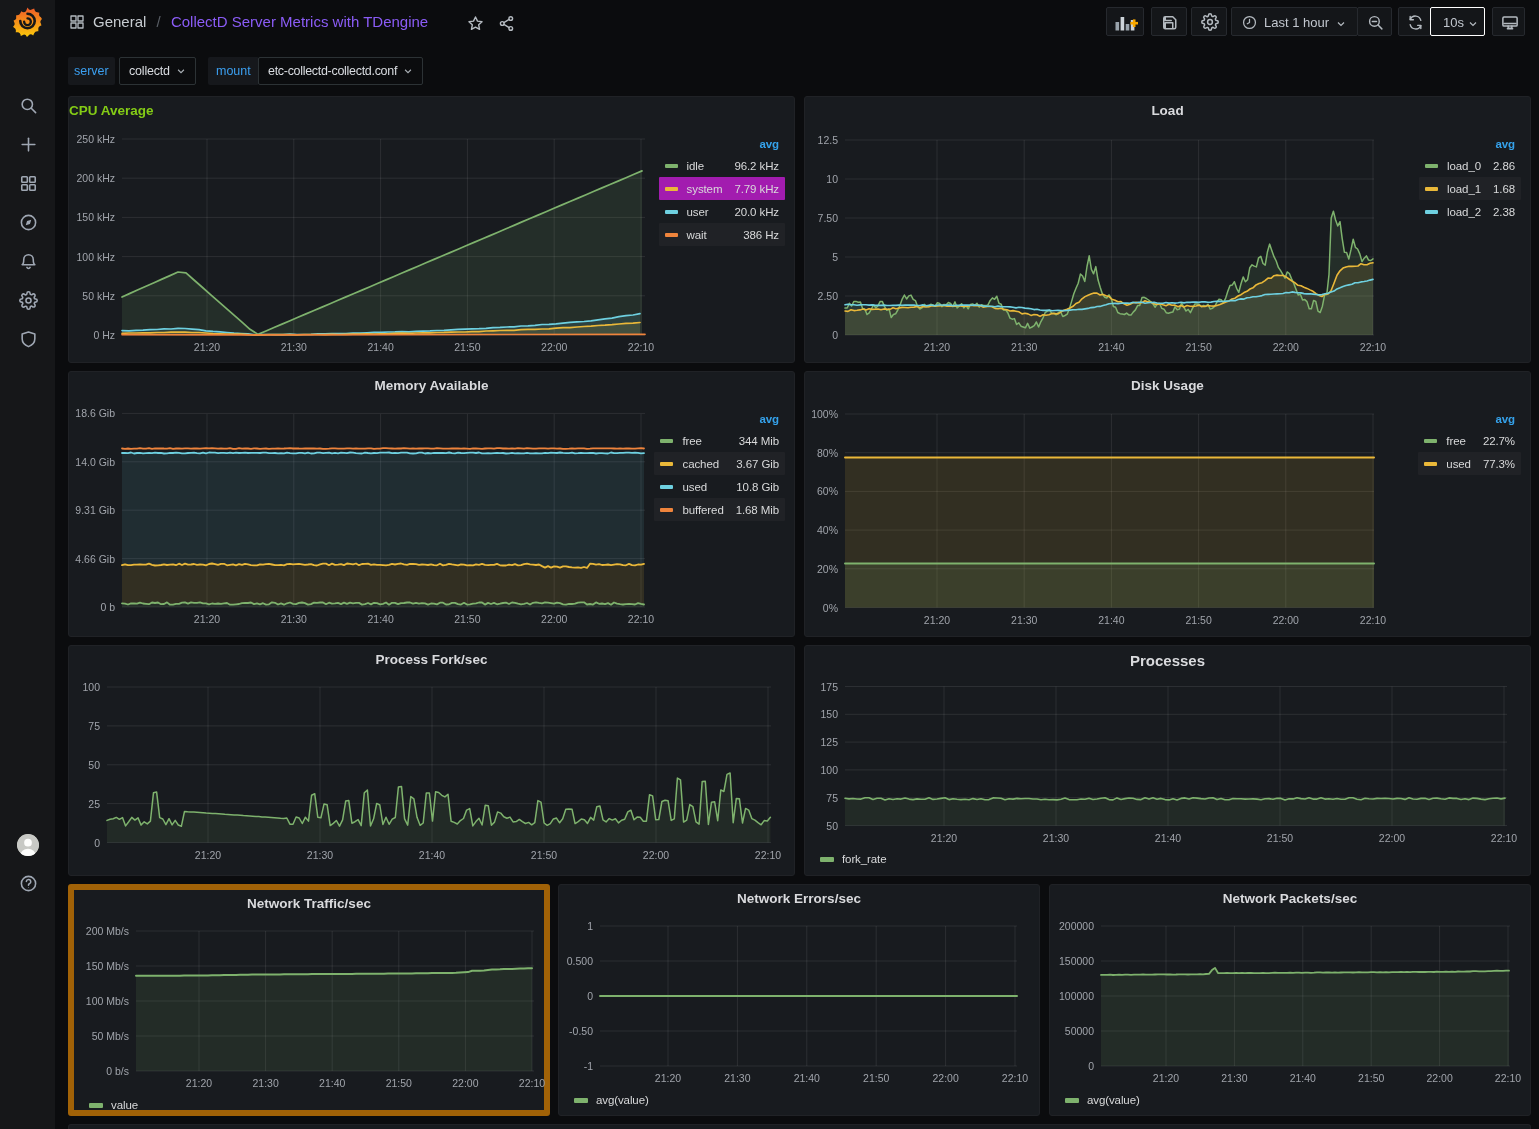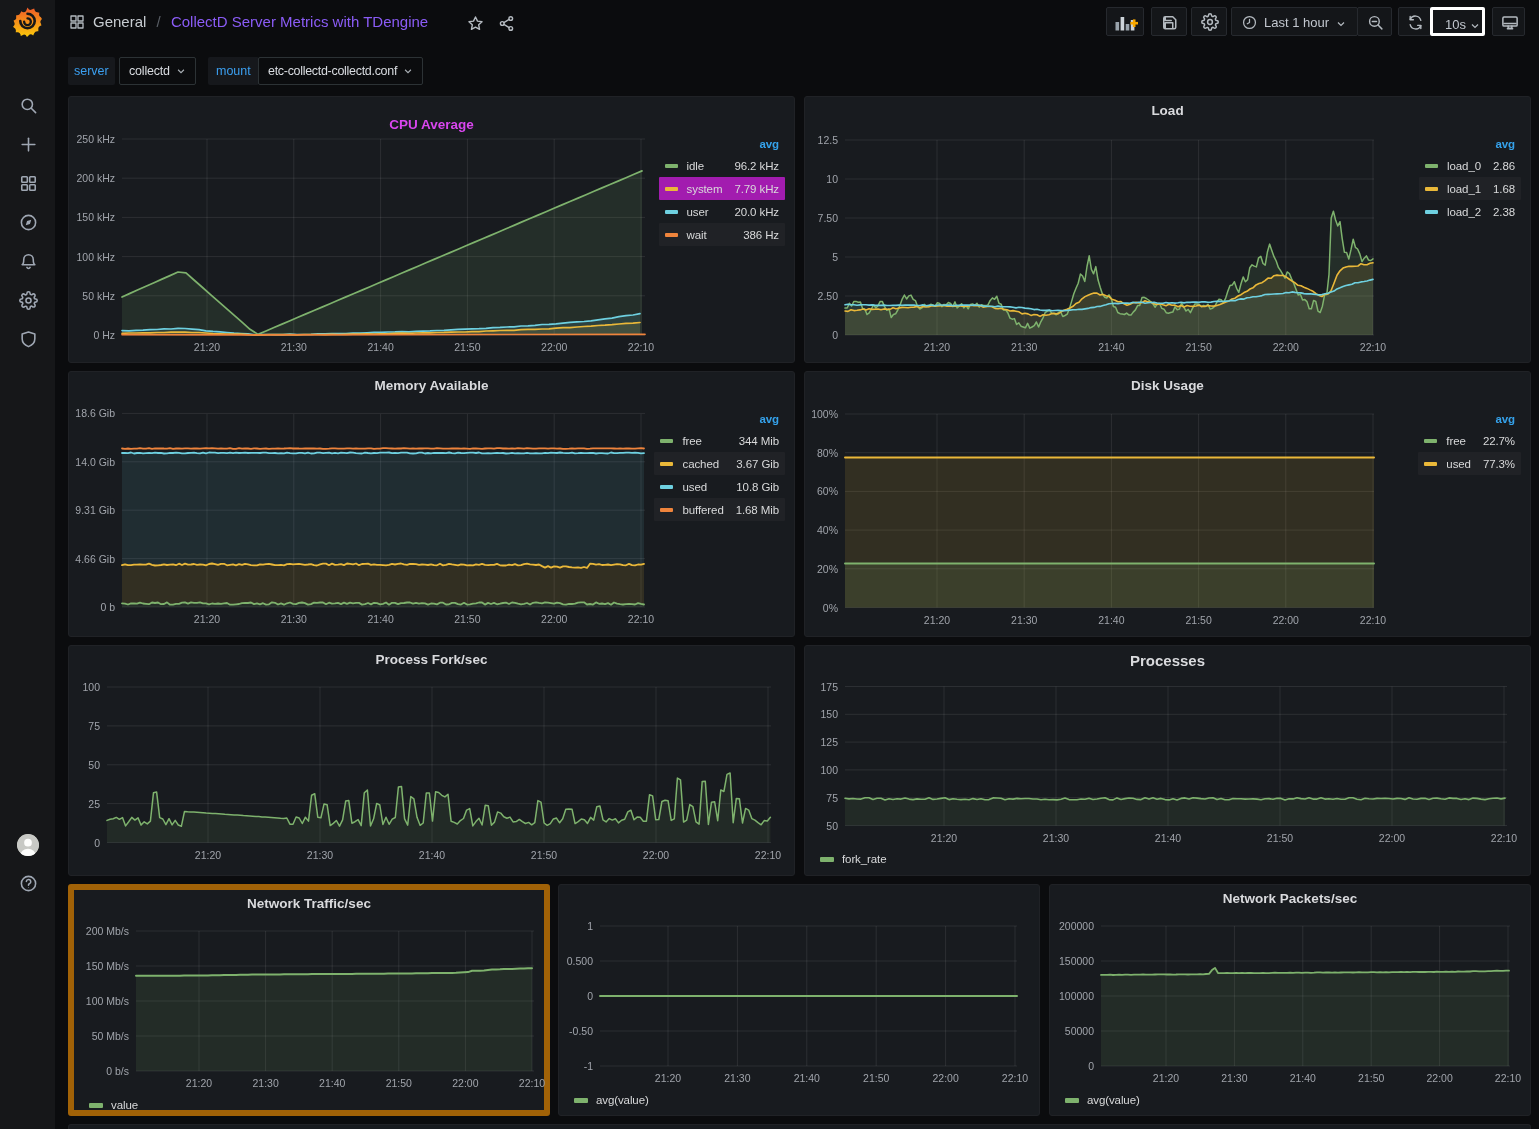--- a/index.html
+++ b/index.html
@@ -63,21 +63,21 @@
         </svg>
       </div>
       <div style="position:absolute;top:7px;height:29px;background:#141619;border:1px solid #26292e;border-radius:2px;box-sizing:border-box;left:1342px;width:33px">
         <svg style="position:absolute;left:8px;top:6px" width="17" height="17" viewBox="0 0 24 24" fill="none" stroke="#b4bac0" stroke-width="2" stroke-linecap="round" stroke-linejoin="round">
           <path d="M19.5 9 a8 8 0 0 0 -15 -1.5"></path>
           <path d="M4.5 3.5 v4.5 h4.5"></path>
           <path d="M4.5 15 a8 8 0 0 0 15 1.5"></path>
           <path d="M19.5 20.5 v-4.5 h-4.5"></path>
         </svg>
       </div>
-      <div style="position:absolute;top:7px;height:29px;background:#141619;border:3px solid #ffffff;border-radius:2px;box-sizing:border-box;left:1374px;width:55px">
+      <div style="position:absolute;top:7px;height:29px;background:#141619;border:1px solid #ffffff;border-radius:2px;box-sizing:border-box;left:1374px;width:55px">
         <span style="position:absolute;left:12px;top:7px;font-size:13px;color:#c2c7cf">10s</span>
         <svg style="position:absolute;left:36px;top:10px" width="12" height="12" viewBox="0 0 24 24" fill="none" stroke="#b4bac0" stroke-width="2.4">
           <path d="M6 9 l6 6 6-6"></path>
         </svg>
       </div>
       <div style="position:absolute;top:7px;height:29px;background:#141619;border:1px solid #26292e;border-radius:2px;box-sizing:border-box;left:1436px;width:33px">
         <svg style="position:absolute;left:8px;top:5.5px" width="18" height="18" viewBox="0 0 24 24" fill="none" stroke="#b4bac0" stroke-width="2" stroke-linecap="round" stroke-linejoin="round">
           <rect x="2.5" y="4" width="19" height="12" rx="1.5"></rect>
           <line x1="4" y1="12.5" x2="20" y2="12.5"></line>
           <path d="M9.5 16 v3 h5 v-3"></path>
@@ -87,21 +87,21 @@
       <div style="position:absolute;left:12px;top:57px;height:28px;display:flex;align-items:center;background:#16181c;border-radius:2px;padding:0 6px;font-size:12.5px;color:#3b9ff0">server</div>
       <div style="position:absolute;left:63px;top:57px;height:28px;display:flex;align-items:center;border:1px solid #2c3235;border-radius:2px;padding:0 9px;font-size:12.5px;letter-spacing:-0.2px;color:#d9dce1;box-sizing:border-box">collectd&nbsp;&nbsp;<svg width="10" height="10" viewBox="0 0 24 24" fill="none" stroke="#aab0b6" stroke-width="2.6">
           <path d="M5 9 l7 7 7-7"></path>
         </svg></div>
       <div style="position:absolute;left:152px;top:57px;height:28px;display:flex;align-items:center;background:#16181c;border-radius:2px;padding:0 8px;font-size:12.5px;color:#3b9ff0">mount</div>
       <div style="position:absolute;left:202px;top:57px;height:28px;display:flex;align-items:center;border:1px solid #2c3235;border-radius:2px;padding:0 9px;font-size:12.5px;letter-spacing:-0.3px;color:#d9dce1;box-sizing:border-box">etc-collectd-collectd.conf&nbsp;&nbsp;<svg width="10" height="10" viewBox="0 0 24 24" fill="none" stroke="#aab0b6" stroke-width="2.6">
           <path d="M5 9 l7 7 7-7"></path>
         </svg></div>
     </div>
 <div style="position:absolute;left:68px;top:96px;width:727px;height:267px;background:#181b1f;border:1px solid #202226;border-radius:3px;box-sizing:border-box">
-      <div style="position:absolute;left:0;top:20px;width:100%;text-align:center;font-size:13.5px;font-weight:700;color:#d946ef">CPU Average</div>
+      <div style="position:absolute;left:0;top:6px;width:100%;font-size:13.5px;font-weight:700;color:#84cc16">CPU Average</div>
       <svg width="727" height="267" style="position:absolute;left:0;top:0">
         <line x1="53" y1="238.0" x2="576" y2="238.0" stroke="rgba(255,255,255,0.09)" stroke-width="1"></line>
         <line x1="53" y1="198.8" x2="576" y2="198.8" stroke="rgba(255,255,255,0.09)" stroke-width="1"></line>
         <line x1="53" y1="159.6" x2="576" y2="159.6" stroke="rgba(255,255,255,0.09)" stroke-width="1"></line>
         <line x1="53" y1="120.4" x2="576" y2="120.4" stroke="rgba(255,255,255,0.09)" stroke-width="1"></line>
         <line x1="53" y1="81.2" x2="576" y2="81.2" stroke="rgba(255,255,255,0.09)" stroke-width="1"></line>
         <line x1="53" y1="42.0" x2="576" y2="42.0" stroke="rgba(255,255,255,0.09)" stroke-width="1"></line>
         <line x1="138.0" y1="42" x2="138.0" y2="238" stroke="rgba(255,255,255,0.09)" stroke-width="1"></line>
         <line x1="224.8" y1="42" x2="224.8" y2="238" stroke="rgba(255,255,255,0.09)" stroke-width="1"></line>
         <line x1="311.6" y1="42" x2="311.6" y2="238" stroke="rgba(255,255,255,0.09)" stroke-width="1"></line>
@@ -401,20 +401,21 @@
         <text x="258.2" y="197.0" fill="#a0a4ab" font-size="10.5" text-anchor="middle" font-family="Liberation Sans, sans-serif">21:40</text>
         <text x="324.8" y="197.0" fill="#a0a4ab" font-size="10.5" text-anchor="middle" font-family="Liberation Sans, sans-serif">21:50</text>
         <text x="391.4" y="197.0" fill="#a0a4ab" font-size="10.5" text-anchor="middle" font-family="Liberation Sans, sans-serif">22:00</text>
         <text x="458.0" y="197.0" fill="#a0a4ab" font-size="10.5" text-anchor="middle" font-family="Liberation Sans, sans-serif">22:10</text>
         <path d="M62.0,85.8 L66.0,85.8 L70.0,85.8 L74.0,85.8 L78.0,85.7 L82.0,85.7 L86.0,85.7 L90.0,85.7 L94.0,85.7 L98.0,85.7 L102.0,85.7 L106.0,85.7 L110.0,85.6 L114.0,85.6 L118.0,85.6 L122.0,85.6 L126.0,85.6 L130.0,85.5 L134.0,85.4 L138.0,85.3 L142.0,85.3 L146.0,85.2 L150.0,85.1 L154.0,85.0 L158.0,85.0 L162.0,84.9 L166.0,84.8 L170.0,84.7 L174.0,84.7 L178.0,84.6 L182.0,84.5 L186.0,84.5 L190.0,84.5 L194.0,84.4 L198.0,84.4 L202.0,84.4 L206.0,84.4 L210.0,84.3 L214.0,84.3 L218.0,84.3 L222.0,84.2 L226.0,84.2 L230.0,84.2 L234.0,84.2 L238.0,84.1 L242.0,84.1 L246.0,84.1 L250.0,84.0 L254.0,84.0 L258.0,84.0 L262.0,84.0 L266.0,83.9 L270.0,83.9 L274.0,83.9 L278.0,83.9 L282.0,83.8 L286.0,83.8 L290.0,83.8 L294.0,83.8 L298.0,83.7 L302.0,83.7 L306.0,83.7 L310.0,83.7 L314.0,83.6 L318.0,83.6 L322.0,83.6 L326.0,83.5 L330.0,83.5 L334.0,83.4 L338.0,83.4 L342.0,83.3 L346.0,83.3 L350.0,83.2 L354.0,83.2 L358.0,83.1 L362.0,83.1 L366.0,83.0 L370.0,83.0 L374.0,82.9 L378.0,82.9 L382.0,82.8 L386.0,82.5 L390.0,82.3 L394.0,82.1 L398.0,80.8 L402.0,80.7 L406.0,80.7 L410.0,80.6 L414.0,80.0 L418.0,79.5 L422.0,79.4 L426.0,79.3 L430.0,79.1 L434.0,79.0 L438.0,78.9 L442.0,78.7 L446.0,78.6 L450.0,78.5 L454.0,78.3 L458.0,78.2 L458.0,181.0 L62.0,181.0 Z" fill="#7EB26D" fill-opacity="0.11" stroke="none"></path>
         <path d="M62.0,85.8 L66.0,85.8 L70.0,85.8 L74.0,85.8 L78.0,85.7 L82.0,85.7 L86.0,85.7 L90.0,85.7 L94.0,85.7 L98.0,85.7 L102.0,85.7 L106.0,85.7 L110.0,85.6 L114.0,85.6 L118.0,85.6 L122.0,85.6 L126.0,85.6 L130.0,85.5 L134.0,85.4 L138.0,85.3 L142.0,85.3 L146.0,85.2 L150.0,85.1 L154.0,85.0 L158.0,85.0 L162.0,84.9 L166.0,84.8 L170.0,84.7 L174.0,84.7 L178.0,84.6 L182.0,84.5 L186.0,84.5 L190.0,84.5 L194.0,84.4 L198.0,84.4 L202.0,84.4 L206.0,84.4 L210.0,84.3 L214.0,84.3 L218.0,84.3 L222.0,84.2 L226.0,84.2 L230.0,84.2 L234.0,84.2 L238.0,84.1 L242.0,84.1 L246.0,84.1 L250.0,84.0 L254.0,84.0 L258.0,84.0 L262.0,84.0 L266.0,83.9 L270.0,83.9 L274.0,83.9 L278.0,83.9 L282.0,83.8 L286.0,83.8 L290.0,83.8 L294.0,83.8 L298.0,83.7 L302.0,83.7 L306.0,83.7 L310.0,83.7 L314.0,83.6 L318.0,83.6 L322.0,83.6 L326.0,83.5 L330.0,83.5 L334.0,83.4 L338.0,83.4 L342.0,83.3 L346.0,83.3 L350.0,83.2 L354.0,83.2 L358.0,83.1 L362.0,83.1 L366.0,83.0 L370.0,83.0 L374.0,82.9 L378.0,82.9 L382.0,82.8 L386.0,82.5 L390.0,82.3 L394.0,82.1 L398.0,80.8 L402.0,80.7 L406.0,80.7 L410.0,80.6 L414.0,80.0 L418.0,79.5 L422.0,79.4 L426.0,79.3 L430.0,79.1 L434.0,79.0 L438.0,78.9 L442.0,78.7 L446.0,78.6 L450.0,78.5 L454.0,78.3 L458.0,78.2" fill="none" stroke="#7EB26D" stroke-width="2" stroke-linejoin="round" stroke-linecap="round"></path>
       </svg>
       <div style="position:absolute;left:15px;top:209px;display:flex;align-items:center;font-size:11.5px;color:#d8d9da;letter-spacing:-0.1px"><span style="display:inline-block;width:14px;height:5px;border-radius:1px;background:#7EB26D;margin-right:8px"></span>value</div>
     </div>
     <div style="position:absolute;left:558px;top:884px;width:482px;height:232px;background:#181b1f;border:1px solid #202226;border-radius:3px;box-sizing:border-box">
+      <div style="position:absolute;left:0;top:6px;width:100%;text-align:center;font-size:13.5px;font-weight:700;color:#d9dadd">Network Errors/sec</div>
       <svg width="482" height="232" style="position:absolute;left:0;top:0">
         <line x1="41" y1="181.0" x2="458" y2="181.0" stroke="rgba(255,255,255,0.09)" stroke-width="1"></line>
         <line x1="41" y1="146.0" x2="458" y2="146.0" stroke="rgba(255,255,255,0.09)" stroke-width="1"></line>
         <line x1="41" y1="111.0" x2="458" y2="111.0" stroke="rgba(255,255,255,0.09)" stroke-width="1"></line>
         <line x1="41" y1="76.0" x2="458" y2="76.0" stroke="rgba(255,255,255,0.09)" stroke-width="1"></line>
         <line x1="41" y1="41.0" x2="458" y2="41.0" stroke="rgba(255,255,255,0.09)" stroke-width="1"></line>
         <line x1="109.0" y1="41" x2="109.0" y2="181" stroke="rgba(255,255,255,0.09)" stroke-width="1"></line>
         <line x1="178.4" y1="41" x2="178.4" y2="181" stroke="rgba(255,255,255,0.09)" stroke-width="1"></line>
         <line x1="247.8" y1="41" x2="247.8" y2="181" stroke="rgba(255,255,255,0.09)" stroke-width="1"></line>
         <line x1="317.2" y1="41" x2="317.2" y2="181" stroke="rgba(255,255,255,0.09)" stroke-width="1"></line>

